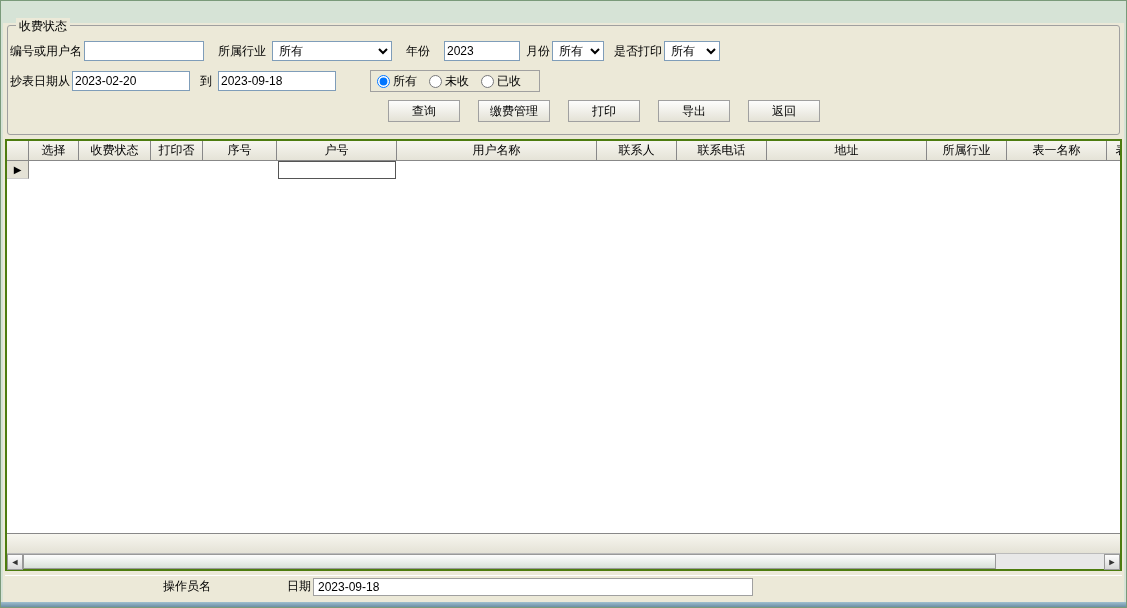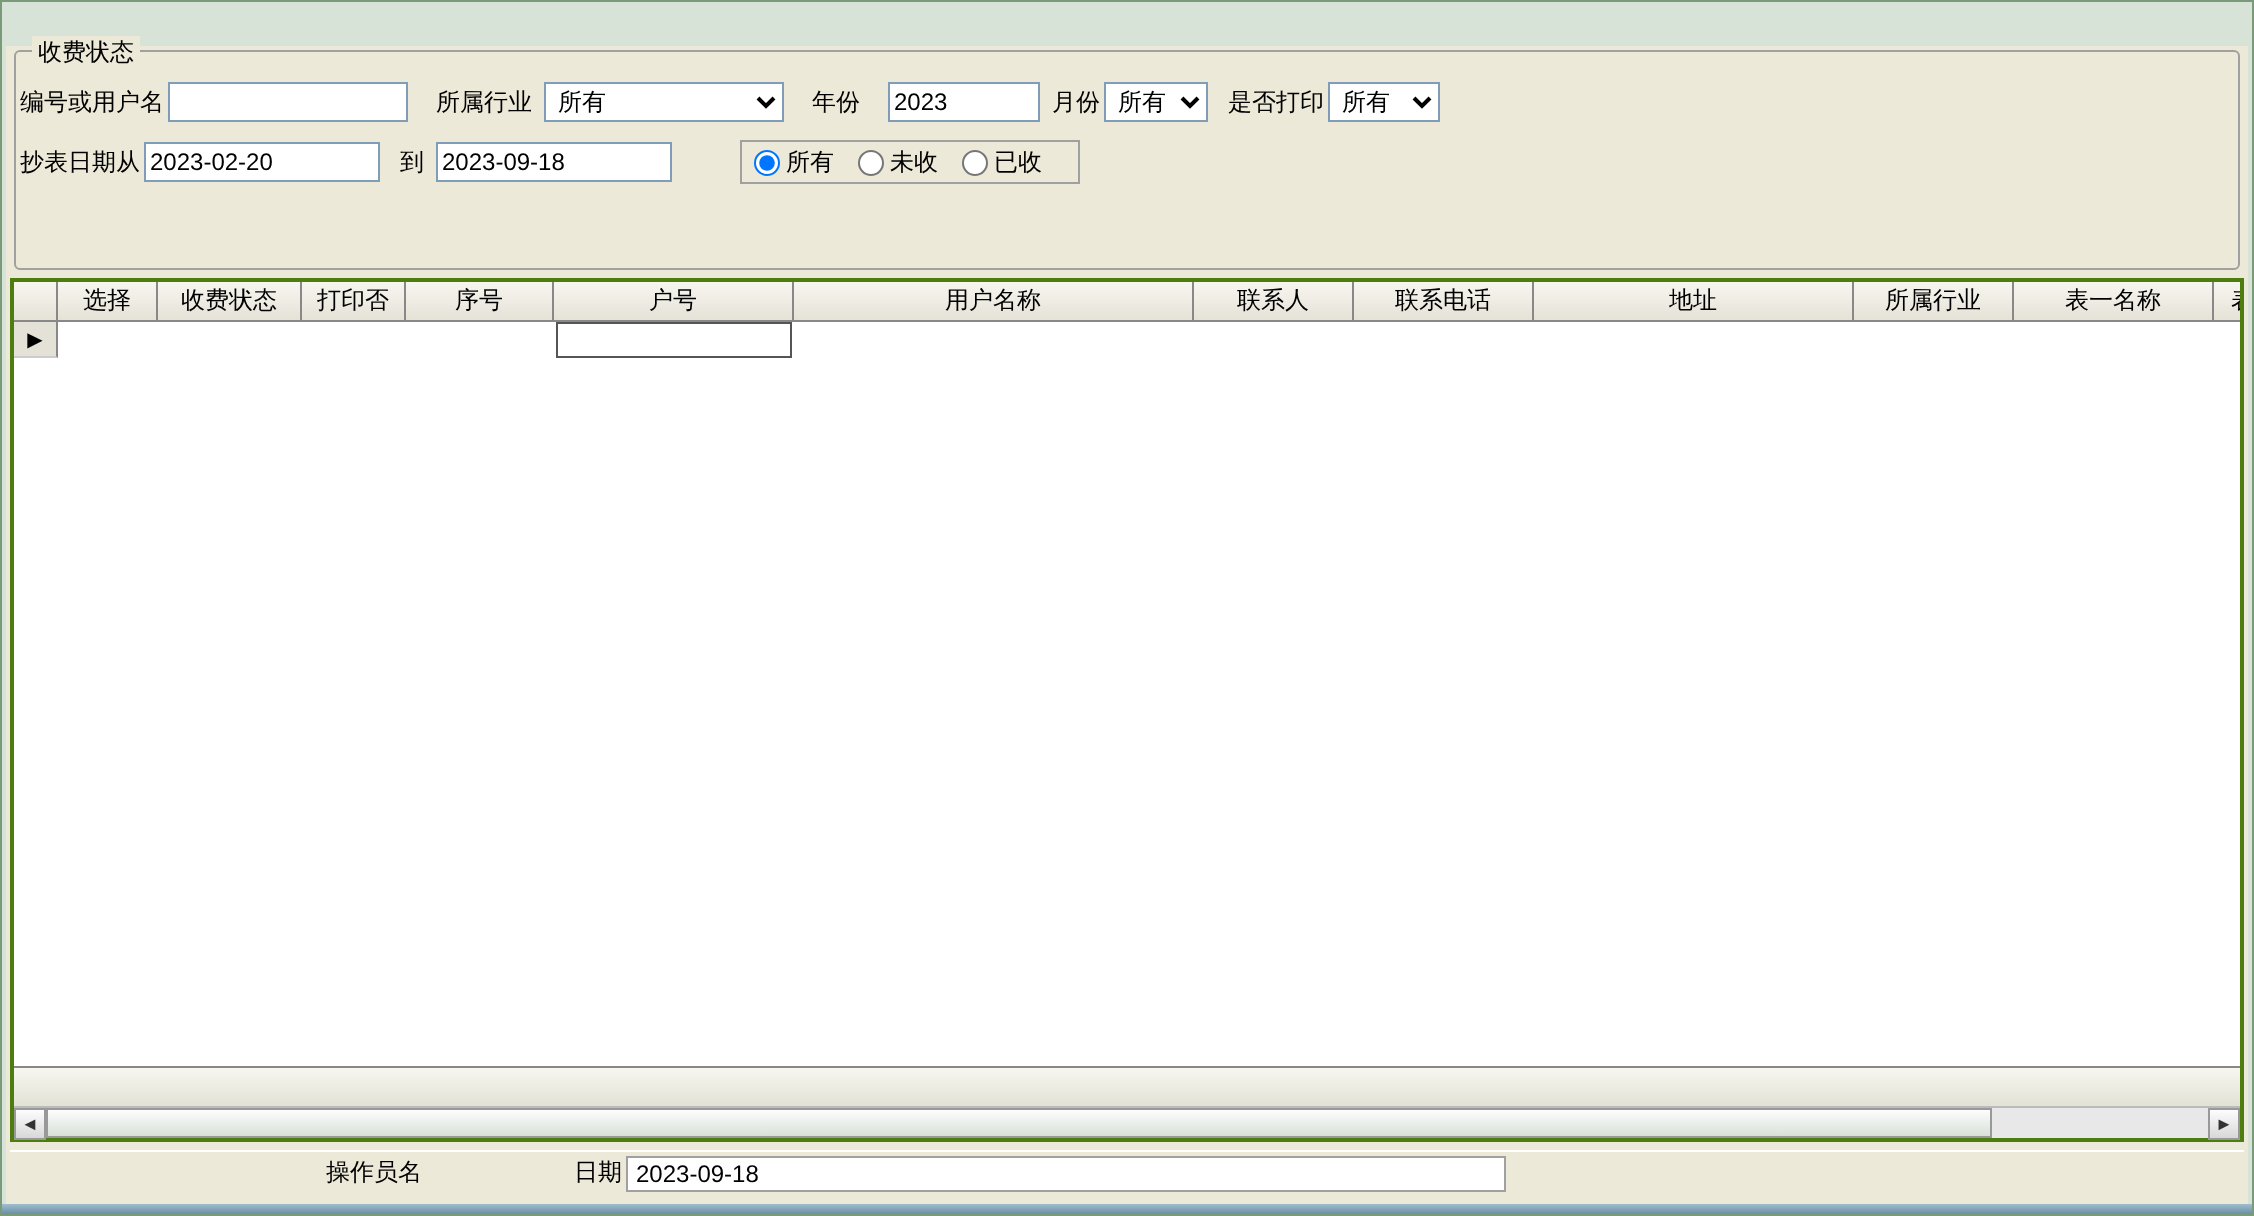--- a/index.html
+++ b/index.html
@@ -215,20 +215,27 @@
             <input type="radio" name="paid" style="">
             <span>未收</span>
           </label>
           <label>
             <input type="radio" name="paid" style="">
             <span>已收</span>
           </label>
         </div>
       </div>
 
+      <div class="row row-btns">
+        <button class="btn">查询</button>
+        <button class="btn">缴费管理</button>
+        <button class="btn">打印</button>
+        <button class="btn">导出</button>
+        <button class="btn">返回</button>
+      </div>
     </div>
 
     <div class="grid-wrap">
       <div class="grid-header" id="grid-header"><div class="gh-cell" style="width: 22px;"></div><div class="gh-cell" style="width: 50px;">选择</div><div class="gh-cell" style="width: 72px;">收费状态</div><div class="gh-cell" style="width: 52px;">打印否</div><div class="gh-cell" style="width: 74px;">序号</div><div class="gh-cell" style="width: 120px;">户号</div><div class="gh-cell" style="width: 200px;">用户名称</div><div class="gh-cell" style="width: 80px;">联系人</div><div class="gh-cell" style="width: 90px;">联系电话</div><div class="gh-cell" style="width: 160px;">地址</div><div class="gh-cell" style="width: 80px;">所属行业</div><div class="gh-cell" style="width: 100px;">表一名称</div><div class="gh-cell" style="width: 30px;">表</div></div>
       <div class="grid-body">
         <div class="row-indicator">▶</div>
         <div class="first-cell-outline"></div>
       </div>
       <div class="grid-footer" id="grid-footer"><div class="gf-cell" style="width: 22px;"></div><div class="gf-cell" style="width: 50px;">合计：</div><div class="gf-cell" style="width: 72px;"></div><div class="gf-cell" style="width: 52px;"></div><div class="gf-cell" style="width: 74px;"></div><div class="gf-cell" style="width: 120px;"></div><div class="gf-cell" style="width: 200px;"></div><div class="gf-cell" style="width: 80px;"></div><div class="gf-cell" style="width: 90px;"></div><div class="gf-cell" style="width: 160px;"></div><div class="gf-cell" style="width: 80px;"></div><div class="gf-cell" style="width: 100px;"></div><div class="gf-cell" style="width: 30px;"></div></div>
       <div class="hscroll">

